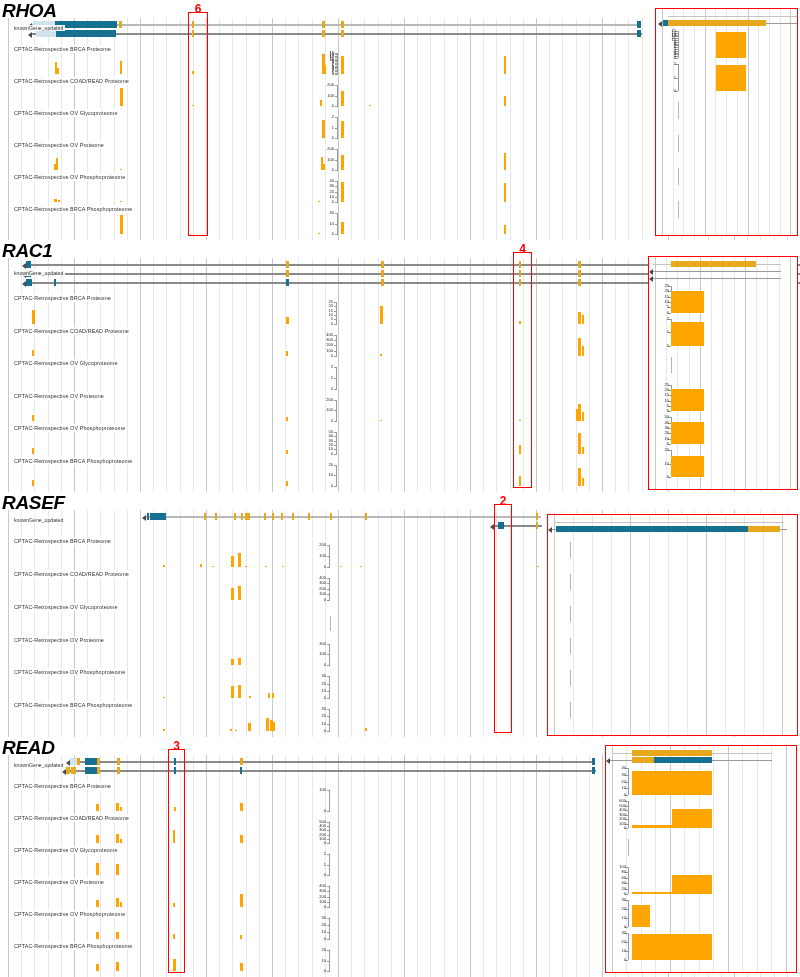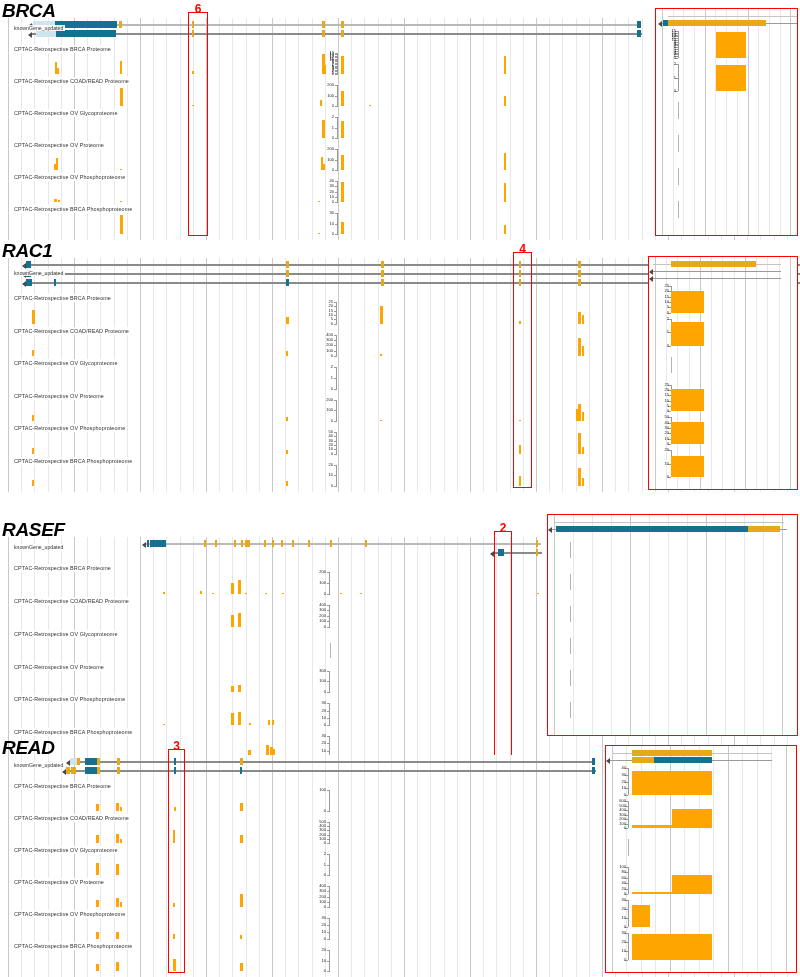--- a/index.html
+++ b/index.html
@@ -128,21 +128,21 @@
     white-space:nowrap; font-family:"Liberation Sans", sans-serif;
     transform:translateY(-50%); text-align:right;
   }
   .i-axis-empty { position:absolute; width:1px; background:#b5b5b5; }
 </style>
 </head>
 <body>
 
 <div id="stage">
     <div class="gene-panel" style="top: 0px; height: 240px;">
-      <div class="gene-title">BRCA</div>
+      <div class="gene-title">RHOA</div>
       <div class="browser" style="top: 18px; height: 222px;">
         <div class="grid">
           <div class="gline major" style="left: 8px;"></div>
           <div class="gline" style="left: 21.2px;"></div>
           <div class="gline" style="left: 34.4px;"></div>
           <div class="gline" style="left: 47.6px;"></div>
           <div class="gline" style="left: 60.8px;"></div>
           <div class="gline major" style="left: 74px;"></div>
           <div class="gline" style="left: 87.2px;"></div>
           <div class="gline" style="left: 100.4px;"></div>
@@ -571,21 +571,21 @@
           <div class="bar" style="left: 32px; width: 2px; height: 6.45px; bottom: 2px;"></div>
           <div class="bar" style="left: 286px; width: 2px; height: 4.73px; bottom: 2px;"></div>
           <div class="bar" style="left: 519px; width: 2px; height: 10.32px; bottom: 2px;"></div>
           <div class="bar" style="left: 578px; width: 2.5px; height: 18.275px; bottom: 2px;"></div>
           <div class="bar" style="left: 582px; width: 2px; height: 7.525px; bottom: 2px;"></div>
         </div>
       </div>
       <div class="callout" style="left: 513px; width: 19px; top: 12px; height: 236px;"></div>
       <div class="callout-num" style="left: 513px; width: 19px; top: 2px;">4</div>
     </div>
-    <div class="gene-panel" style="top: 519px; height: 245px; padding-left: 16px;">
+    <div class="gene-panel" style="top: 492px; height: 245px; padding-left: 16px;">
       <div class="gene-title">RASEF</div>
       <div class="browser" style="top: 18px; height: 227px;">
         <div class="grid">
           <div class="gline major" style="left: 8px;"></div>
           <div class="gline" style="left: 21.2px;"></div>
           <div class="gline" style="left: 34.4px;"></div>
           <div class="gline" style="left: 47.6px;"></div>
           <div class="gline" style="left: 60.8px;"></div>
           <div class="gline major" style="left: 74px;"></div>
           <div class="gline" style="left: 87.2px;"></div>

